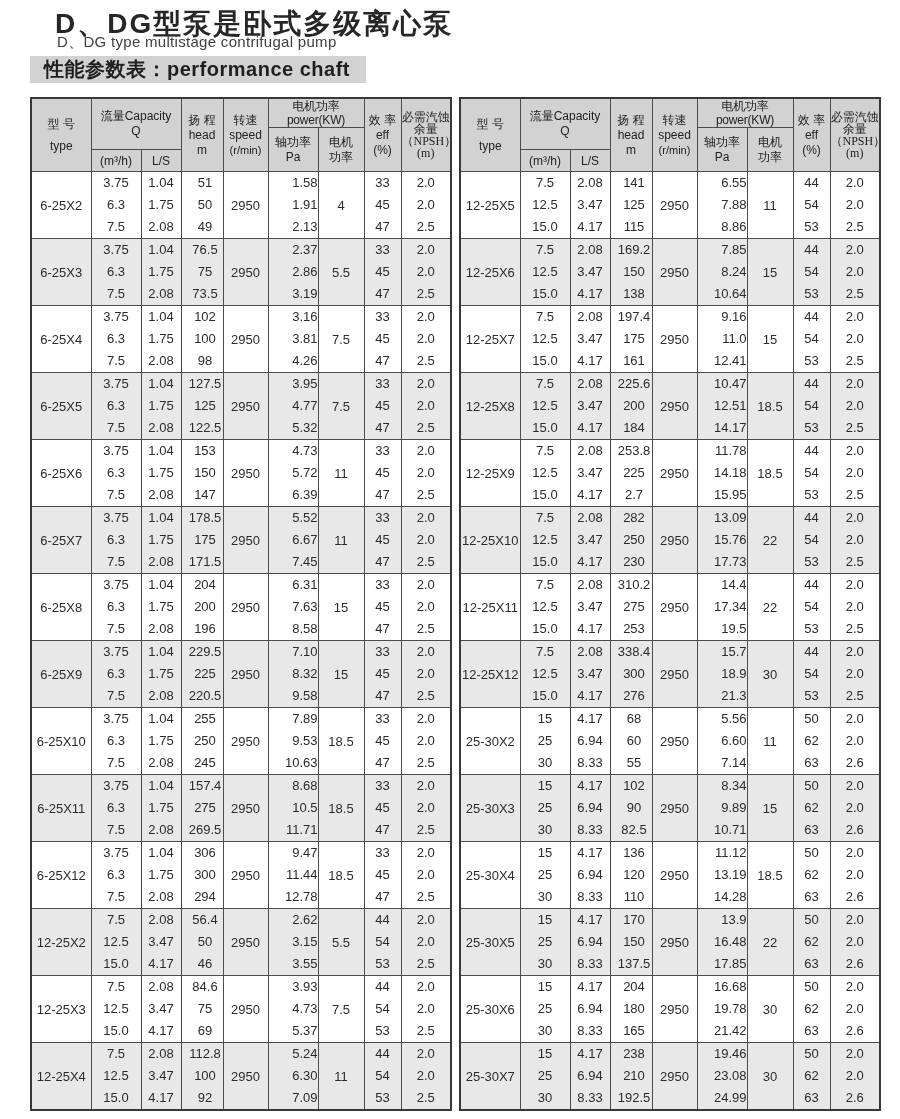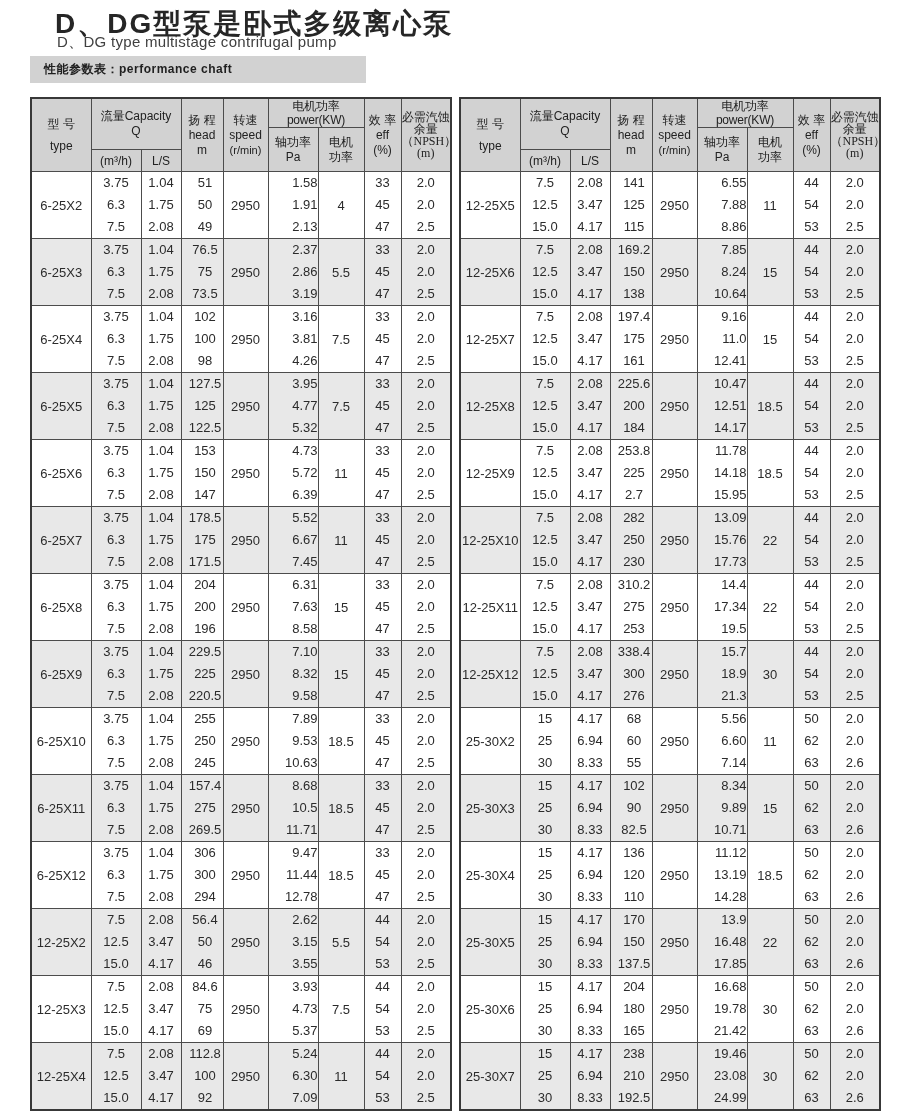--- a/index.html
+++ b/index.html
@@ -12,21 +12,21 @@
     position:absolute;left:55px;top:5px;font-size:28px;font-weight:bold;
     letter-spacing:2px;color:#262626;white-space:nowrap;
   }
   .title-en{
     position:absolute;left:57px;top:33px;font-size:15px;color:#404040;
     letter-spacing:0.3px;white-space:nowrap;
   }
   .section-bar{
     position:absolute;left:30px;top:56px;width:336px;height:27px;
     background:#d2d2d2;box-sizing:border-box;display:flex;align-items:center;
-    padding-left:14px;font-size:12px;font-weight:bold;color:#1f1f1f;
+    padding-left:14px;font-size:20px;font-weight:bold;color:#1f1f1f;
     letter-spacing:0.5px;white-space:nowrap;
   }
   table.tbl{
     position:absolute;top:97px;width:420px;table-layout:fixed;
     border-collapse:collapse;border:2px solid #383838;
   }
   .tbl-left{left:30px;}
   .tbl-right{left:459px;}
   .tbl th,.tbl td{border:1px solid #4c4c4c;padding:0;overflow:hidden;}
   .tbl th{

